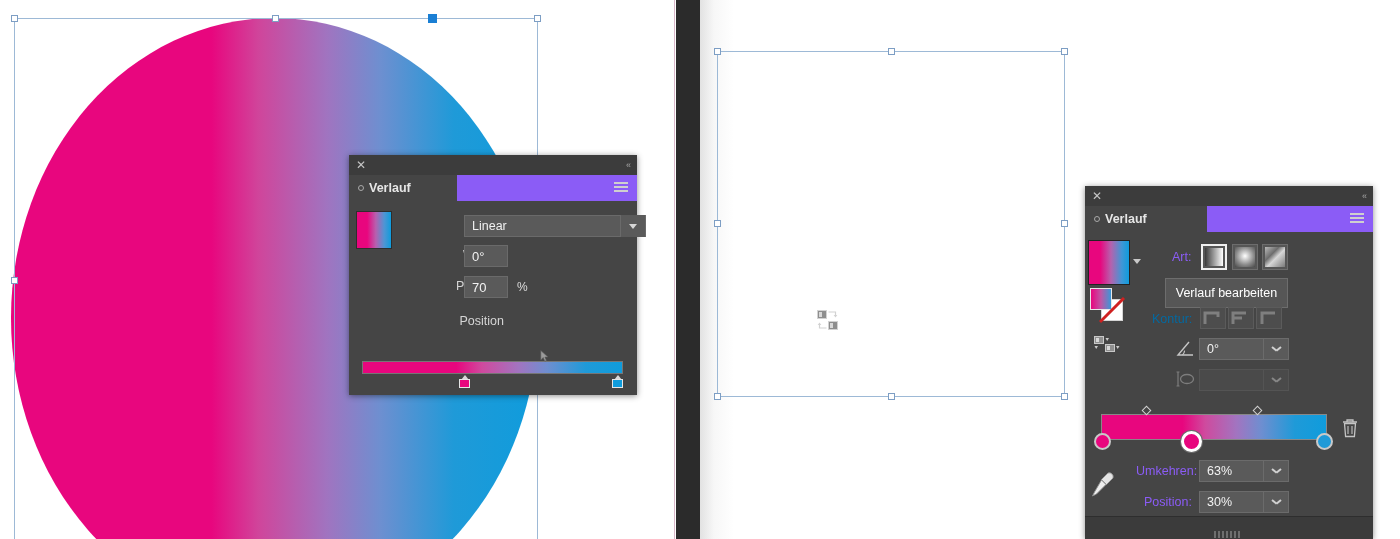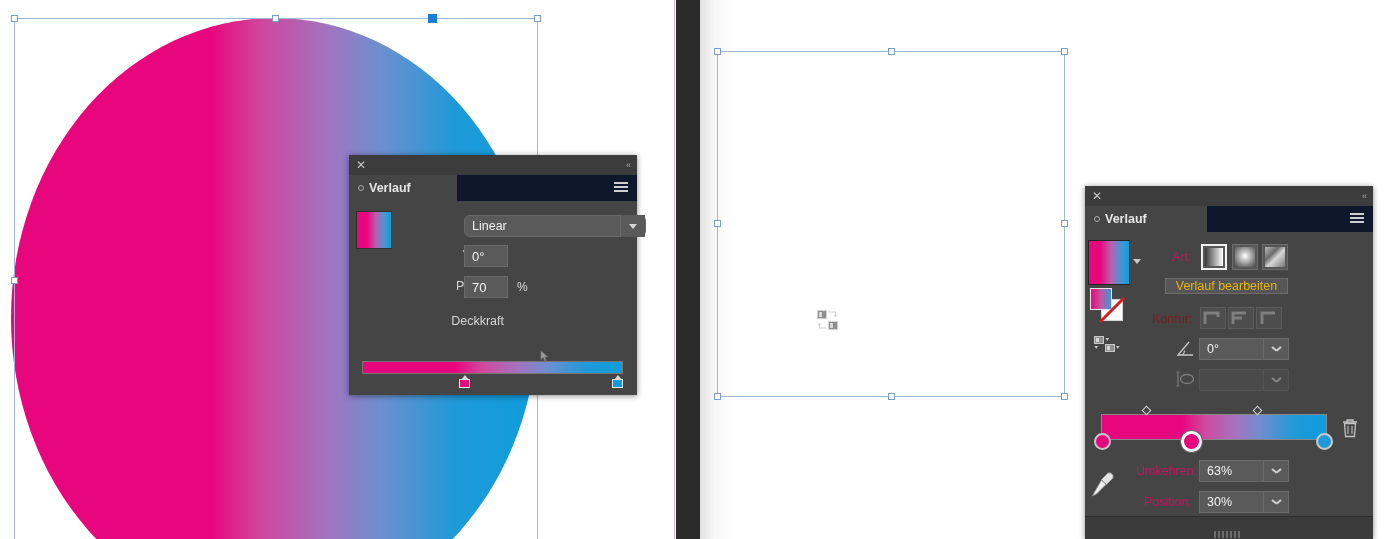--- a/index.html
+++ b/index.html
@@ -61,21 +61,21 @@
   .panel-close{
     position:absolute;left:6px;top:4px;width:12px;height:12px;
     color:#c6c6c6;font-size:12px;line-height:12px;text-align:center;
     cursor:pointer;
   }
   .panel-collapse{
     position:absolute;right:7px;top:4px;color:#a6a6a6;font-size:9px;
     line-height:12px;letter-spacing:-1px;cursor:pointer;
   }
   .panel-tabbar{
-    position:relative;height:26px;background:#0f172a;
+    position:relative;height:26px;background:#8b5cf6;
   }
   .panel-tab{
     position:absolute;left:0;top:0;height:26px;
     background:#454545;color:#e6e6e6;
     font-size:12.5px;font-weight:bold;
     display:flex;align-items:center;padding:0 14px 0 9px;
     box-sizing:border-box;cursor:pointer;
   }
   .tab-dot{
     display:inline-block;width:6px;height:6px;border-radius:50%;
@@ -169,34 +169,34 @@
   .rp-fs-front{
     position:absolute;left:0;top:0;width:22px;height:22px;
     border:1.5px solid #e8e8e8;box-sizing:border-box;
     background:linear-gradient(to right,#e8067e 0%,#c055a6 50%,#3a98d7 100%);
   }
   .rp-fs-slash{
     position:absolute;left:9px;top:9px;width:27px;height:27px;overflow:hidden;
   }
   .rp-modeicon{position:absolute;left:1094px;top:336px;width:26px;height:16px;}
 
-  .rp-label{color:#be185d;font-size:12.5px;}
-  .rp-label.dim{color:#7f1d1d;}
+  .rp-label{color:#8b5cf6;font-size:12.5px;}
+  .rp-label.dim{color:#0369a1;}
   .rp-typebtn{
     width:26px;height:26px;background:#565656;
     border:1px solid #6d6d6d;box-sizing:border-box;cursor:pointer;
     display:inline-block;position:relative;
   }
   .rp-typebtn.sel{border:2px solid #f0f0f0;}
   .rp-typebtn .inner{
     position:absolute;left:2px;top:2px;right:2px;bottom:2px;
   }
   .rp-button{
     background:#565656;border:1px solid #6d6d6d;box-sizing:border-box;
-    color:#eab308;font-size:12.5px;height:16px;
+    color:#ffffff;font-size:12.5px;height:30px;
     display:flex;align-items:center;justify-content:center;cursor:pointer;
   }
   .rp-konturbtn{
     width:26px;height:22px;background:#4d4d4d;border:1px solid #5b5b5b;
     box-sizing:border-box;display:inline-block;position:relative;cursor:pointer;
   }
   .rp-field{
     height:22px;background:#5a5a5a;border:1px solid #6b6b6b;
     box-sizing:border-box;color:#f2f2f2;font-size:12.5px;
     display:flex;align-items:center;padding-left:7px;position:relative;cursor:text;
@@ -302,21 +302,21 @@
         <i></i>
         <i></i>
       </div>
   </div>
 </div>
 
 <div class="lp-swatch" style="left:356px;top:211px;"></div>
 
 <div class="lp-row" style="left:349px;top:215px;width:288px;height:22px;">
   <div class="lp-label" style="position:absolute;left:83px;top:3px;width:72px;">Typ:</div>
-  <div class="lp-select" style="position:absolute;left:115px;top:0;width:182px;border-radius:6px;">
+  <div class="lp-select" style="position:absolute;left:115px;top:0;width:182px;">
     <span>Linear</span>
     <span class="caret">
         <span class="caret-glyph"></span>
       </span>
   </div>
 </div>
 
 <div class="lp-row" style="left:349px;top:245px;width:288px;height:22px;">
   <div class="lp-label" style="position:absolute;left:55px;top:3px;width:100px;">Winkel:</div>
   <div class="lp-input" style="position:absolute;left:115px;top:0;width:44px;">
@@ -326,21 +326,21 @@
 
 <div class="lp-row" style="left:349px;top:276px;width:288px;height:22px;">
   <div class="lp-label" style="position:absolute;left:45px;top:3px;width:110px;">Position:</div>
   <div class="lp-input" style="position:absolute;left:115px;top:0;width:44px;">
     <span>70</span>
   </div>
   <span class="pct" style="position:absolute;left:163px;top:4px;">%</span>
 </div>
 
 <div class="lp-row" style="left:349px;top:310px;width:288px;height:22px;">
-  <div class="lp-label" style="position:absolute;left:30px;top:4px;width:125px;">Deckkraft</div>
+  <div class="lp-label" style="position:absolute;left:30px;top:4px;width:125px;">Position</div>
   <svg id="umkehren-icon" viewBox="0 0 21 20">
     <rect x="0.5" y="0.5" width="9" height="8" fill="#8e8e8e" stroke="#d2d2d2"></rect>
     <rect x="2" y="2" width="3" height="5" fill="#d8d8d8"></rect>
     <rect x="11.5" y="11.5" width="9" height="8" fill="#8e8e8e" stroke="#d2d2d2"></rect>
     <rect x="13" y="13" width="3" height="5" fill="#d8d8d8"></rect>
     <path d="M11.5 2 L18.5 2 L18.5 6" fill="none" stroke="#d2d2d2" stroke-width="1.2"></path>
     <path d="M16.6 5 L18.5 7.4 L20.3 5 Z" fill="#d2d2d2"></path>
     <path d="M9.5 18 L2.5 18 L2.5 14" fill="none" stroke="#d2d2d2" stroke-width="1.2"></path>
     <path d="M0.7 15 L2.5 12.6 L4.3 15 Z" fill="#d2d2d2"></path>
   </svg>

